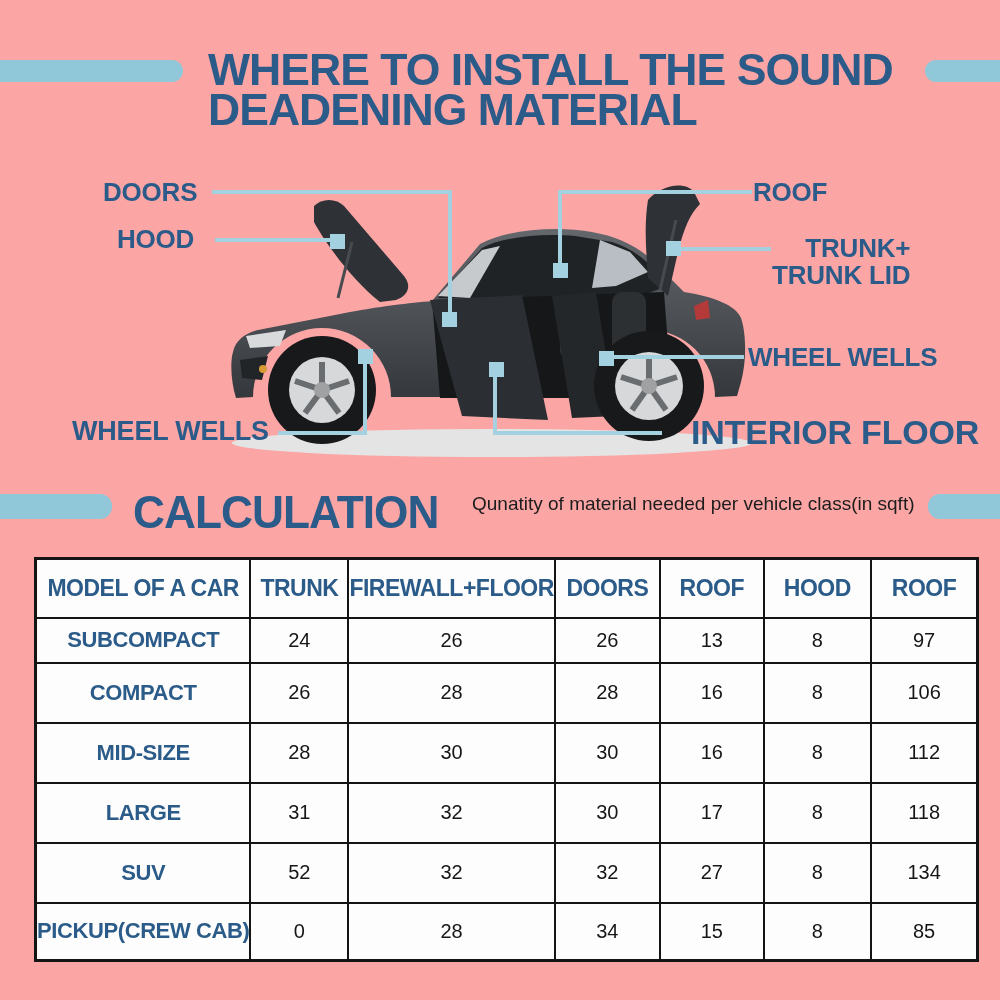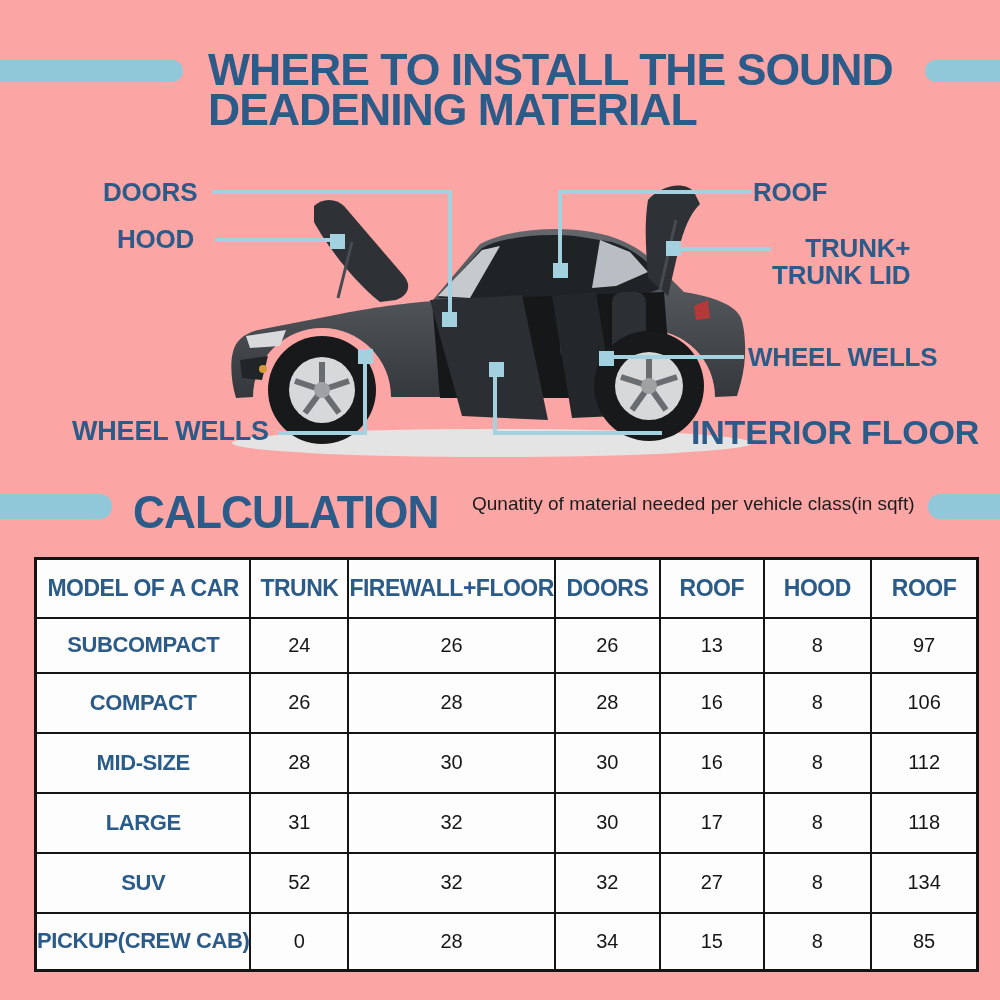--- a/index.html
+++ b/index.html
@@ -195,21 +195,21 @@
     <tbody>
         <tr style="height:59px">
       <th>MODEL OF A CAR</th>
       <th>TRUNK</th>
       <th>FIREWALL+FLOOR</th>
       <th>DOORS</th>
       <th>ROOF</th>
       <th>HOOD</th>
       <th>ROOF</th>
     </tr>
-    <tr style="height:55px">
+    <tr style="height:45px">
       <td class="model">SUBCOMPACT</td>
       <td class="num">24</td>
       <td class="num">26</td>
       <td class="num">26</td>
       <td class="num">13</td>
       <td class="num">8</td>
       <td class="num">97</td>
     </tr>
     <tr style="height:60px">
       <td class="model">COMPACT</td>

